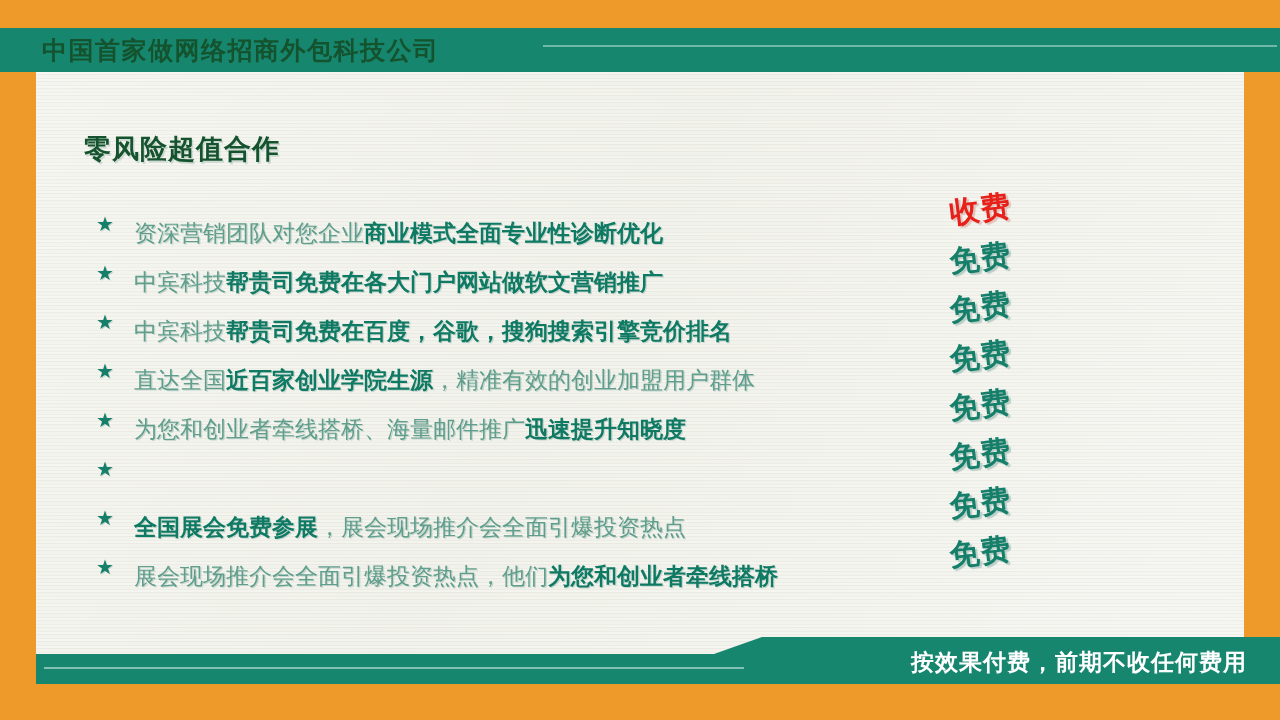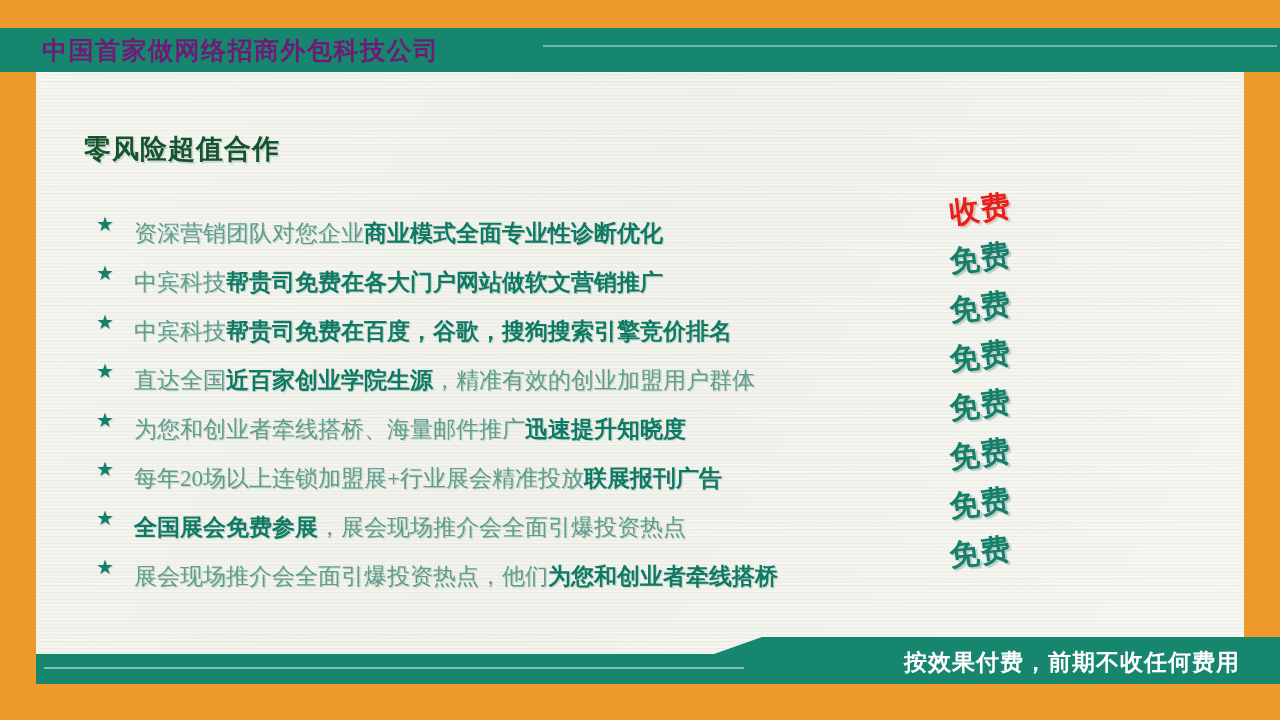--- a/index.html
+++ b/index.html
@@ -68,21 +68,21 @@
     height: 2px;
     background: #7fc0b1;
     opacity: 0.85;
   }
   .header-title {
     position: absolute;
     left: 42px;
     top: 28px;
     height: 44px;
     line-height: 44px;
-    color: #701a75;
+    color: #14532d;
     font-size: 25px;
     font-weight: bold;
     letter-spacing: 1.5px;
     white-space: nowrap;
   }
   
   .section-title {
     position: absolute;
     left: 84px;
     top: 131px;
@@ -171,21 +171,21 @@
     position: absolute;
     left: 44px;
     top: 667px;
     width: 700px;
     height: 2px;
     background: #8ec8ba;
     opacity: 0.9;
   }
   .footer-text {
     position: absolute;
-    right: 40px;
+    right: 33px;
     top: 640px;
     height: 44px;
     line-height: 44px;
     color: #ffffff;
     font-size: 23px;
     font-weight: bold;
     letter-spacing: 1px;
     white-space: nowrap;
   }
 </style>
@@ -219,21 +219,20 @@
       <div class="row">
         <span class="bullet">★</span>
         <span class="row-text"><span class="lt">直达全国</span><span class="hv">近百家创业学院生源</span><span class="lt">，精准有效的创业加盟用户群体</span></span>
       </div>
       <div class="row">
         <span class="bullet">★</span>
         <span class="row-text"><span class="lt">为您和创业者牵线搭桥、海量邮件推广</span><span class="hv">迅速提升知晓度</span></span>
       </div>
       <div class="row">
         <span class="bullet">★</span>
-        <span class="row-text"><span class="lt">每年20场以上连锁加盟展+行业展会精准投放</span><span class="hv">联展报刊广告</span></span>
       </div>
       <div class="row">
         <span class="bullet">★</span>
         <span class="row-text"><span class="hv">全国展会免费参展</span><span class="lt">，展会现场推介会全面引爆投资热点</span></span>
       </div>
       <div class="row">
         <span class="bullet">★</span>
         <span class="row-text"><span class="lt">展会现场推介会全面引爆投资热点，他们</span><span class="hv">为您和创业者牵线搭桥</span></span>
       </div>
     </div>

